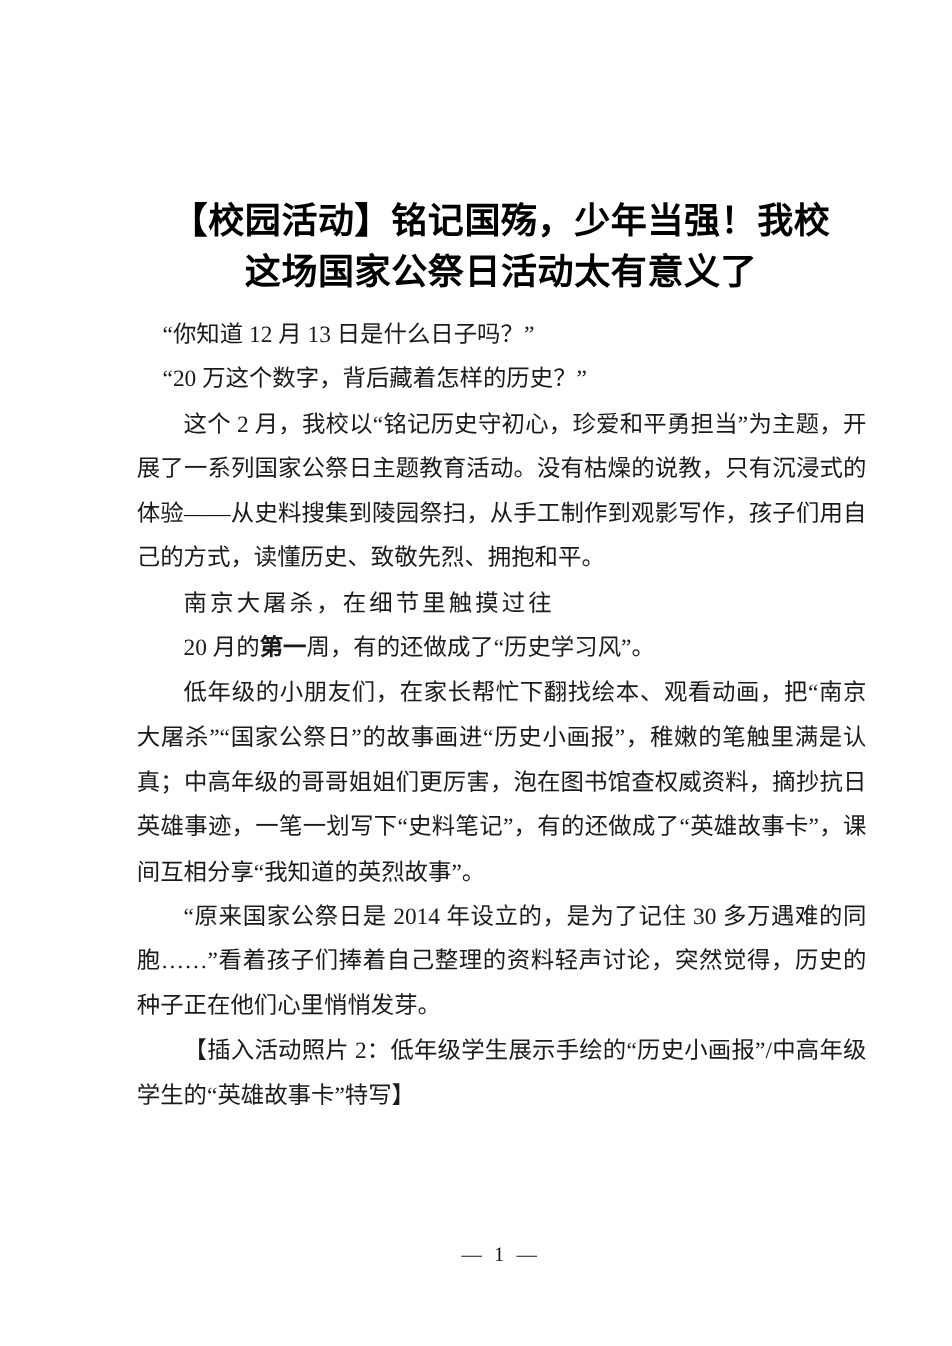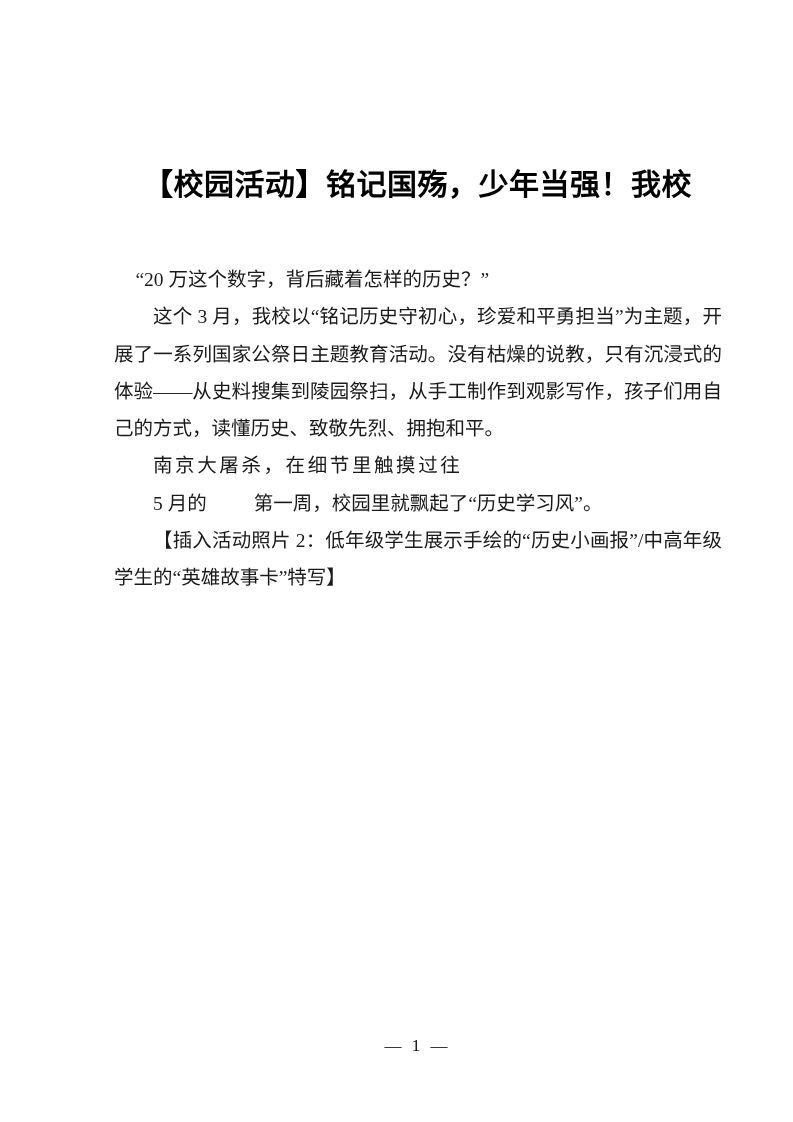--- a/index.html
+++ b/index.html
@@ -65,22 +65,21 @@
   }
 
   
   .para.subhead {
     text-indent: 2em;
     letter-spacing: 2.6px;
   }
 
   
   .emph {
-    font-weight: normal;
-    padding-left: 47px;
+    font-weight: bold;
   }
 
   
   .page-footer {
     position: absolute;
     left: 0;
     top: 1036px;
     width: 793px;
     text-align: center;
     font-size: 17px;
@@ -89,34 +88,38 @@
     font-family: "Liberation Serif", "DejaVu Serif", serif;
   }
 </style>
 </head>
 <body>
 
 <div class="page">
 
   <h1 class="doc-title">
     <span>【校园活动】铭记国殇，少年当强！我校</span><br>
+    <span>这场国家公祭日活动太有意义了</span>
   </h1>
 
   <div class="doc-body">
 
+    <p class="para quote-line">“你知道 12 月 13 日是什么日子吗？”</p>
 
     <p class="para quote-line">“20 万这个数字，背后藏着怎样的历史？”</p>
 
-    <p class="para indent">这个 3 月，我校以“铭记历史守初心，珍爱和平勇担当”为主题，开展了一系列国家公祭日主题教育活动。没有枯燥的说教，只有沉浸式的体验——从史料搜集到陵园祭扫，从手工制作到观影写作，孩子们用自己的方式，读懂历史、致敬先烈、拥抱和平。</p>
+    <p class="para indent">这个 2 月，我校以“铭记历史守初心，珍爱和平勇担当”为主题，开展了一系列国家公祭日主题教育活动。没有枯燥的说教，只有沉浸式的体验——从史料搜集到陵园祭扫，从手工制作到观影写作，孩子们用自己的方式，读懂历史、致敬先烈、拥抱和平。</p>
 
     <p class="para subhead">南京大屠杀，在细节里触摸过往</p>
 
-    <p class="para indent"><span>5 月的</span><span class="emph">第一</span><span>周，校园里就飘起了“历史学习风”。</span></p>
+    <p class="para indent"><span>20 月的</span><span class="emph">第一</span><span>周，有的还做成了“历史学习风”。</span></p>
 
+    <p class="para indent">低年级的小朋友们，在家长帮忙下翻找绘本、观看动画，把“南京大屠杀”“国家公祭日”的故事画进“历史小画报”，稚嫩的笔触里满是认真；中高年级的哥哥姐姐们更厉害，泡在图书馆查权威资料，摘抄抗日英雄事迹，一笔一划写下“史料笔记”，有的还做成了“英雄故事卡”，课间互相分享“我知道的英烈故事”。</p>
 
+    <p class="para indent">“原来国家公祭日是 2014 年设立的，是为了记住 30 多万遇难的同胞……”看着孩子们捧着自己整理的资料轻声讨论，突然觉得，历史的种子正在他们心里悄悄发芽。</p>
 
     <p class="para indent">【插入活动照片 2：低年级学生展示手绘的“历史小画报”/中高年级学生的“英雄故事卡”特写】</p>
 
 
   </div>
 
   <div class="page-footer">— 1 —</div>
 
 </div>
 

